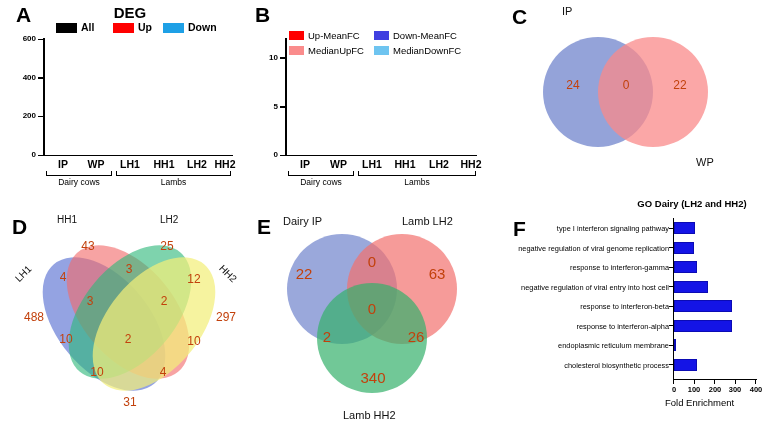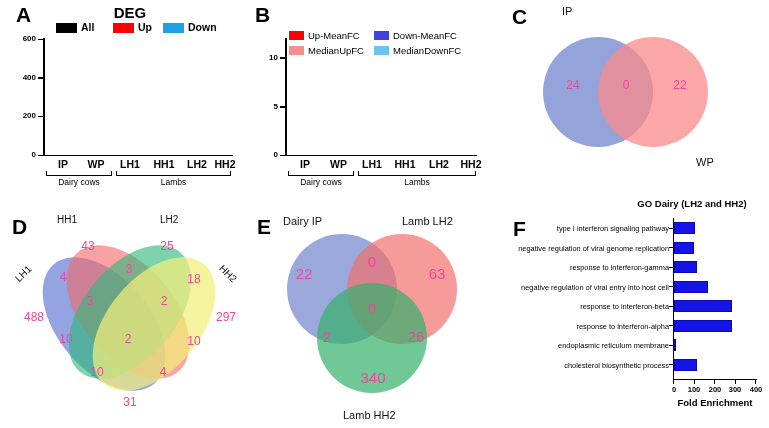--- a/index.html
+++ b/index.html
@@ -10,29 +10,29 @@
   .ptitle{position:absolute;font-weight:bold;text-align:center;}
   .axis-line{position:absolute;background:#000;}
   .tick{position:absolute;background:#000;}
   .ticklab{position:absolute;font-weight:bold;text-align:right;font-size:8px;}
   .xcat{position:absolute;font-weight:bold;text-align:center;font-size:10.5px;}
   .legbox{position:absolute;}
   .legtxt{position:absolute;font-size:10.5px;white-space:nowrap;}
   .bracket{position:absolute;border-left:1.4px solid #000;border-right:1.4px solid #000;
            border-bottom:1.4px solid #000;box-sizing:border-box;}
   .brlab{position:absolute;text-align:center;font-size:8.5px;white-space:nowrap;}
-  .vennnum{position:absolute;text-align:left;font-size:12px;color:#ec4899;
+  .vennnum{position:absolute;text-align:left;font-size:12px;color:#c2410c;
            transform:translate(-50%,-50%);white-space:nowrap;}
   .vennlab{position:absolute;font-size:11px;color:#111;white-space:nowrap;}
   .gobar{position:absolute;background:#1414E6;border:0.6px solid #0b0bb4;box-sizing:border-box;}
   .golab{position:absolute;font-size:7.4px;text-align:right;white-space:nowrap;
          transform:translateY(-50%);}
   .gotick{position:absolute;background:#000;}
   .goticklab{position:absolute;font-size:7.5px;font-weight:bold;text-align:center;}
-  .goaxtitle{position:absolute;font-size:9.5px;font-weight:bold;text-align:center;}
+  .goaxtitle{position:absolute;font-size:9.5px;font-weight:normal;text-align:left;}
   .gotitle{position:absolute;font-size:9.5px;font-weight:bold;text-align:center;}
   svg{display:block;}
 </style>
 </head>
 <body>
 
 <div class="panel" style="left:0;top:0;width:245px;height:192px;">
 
   <div class="plabel" style="left:16px;top:4px;">A</div>
 
@@ -230,21 +230,21 @@
   <div class="vennlab" style="left:160px;top:18px;font-size:10px;">LH2</div>
   <div class="vennlab" style="left:218px;top:72px;font-size:10px;transform:rotate(45deg);">HH2</div>
 
   <div class="vennnum" style="left:34px;top:121px;">488</div>
   <div class="vennnum" style="left:88px;top:50px;">43</div>
   <div class="vennnum" style="left:167px;top:50px;">25</div>
   <div class="vennnum" style="left:226px;top:121px;">297</div>
 
   <div class="vennnum" style="left:63px;top:81px;">4</div>
   <div class="vennnum" style="left:129px;top:73px;">3</div>
-  <div class="vennnum" style="left:194px;top:83px;">18</div>
+  <div class="vennnum" style="left:194px;top:83px;">12</div>
   <div class="vennnum" style="left:90px;top:105px;">3</div>
   <div class="vennnum" style="left:164px;top:105px;">2</div>
   <div class="vennnum" style="left:66px;top:143px;">10</div>
   <div class="vennnum" style="left:128px;top:143px;">2</div>
   <div class="vennnum" style="left:194px;top:145px;">10</div>
   <div class="vennnum" style="left:97px;top:176px;">10</div>
   <div class="vennnum" style="left:163px;top:176px;">4</div>
   <div class="vennnum" style="left:130px;top:206px;">31</div>
 </div>
 

